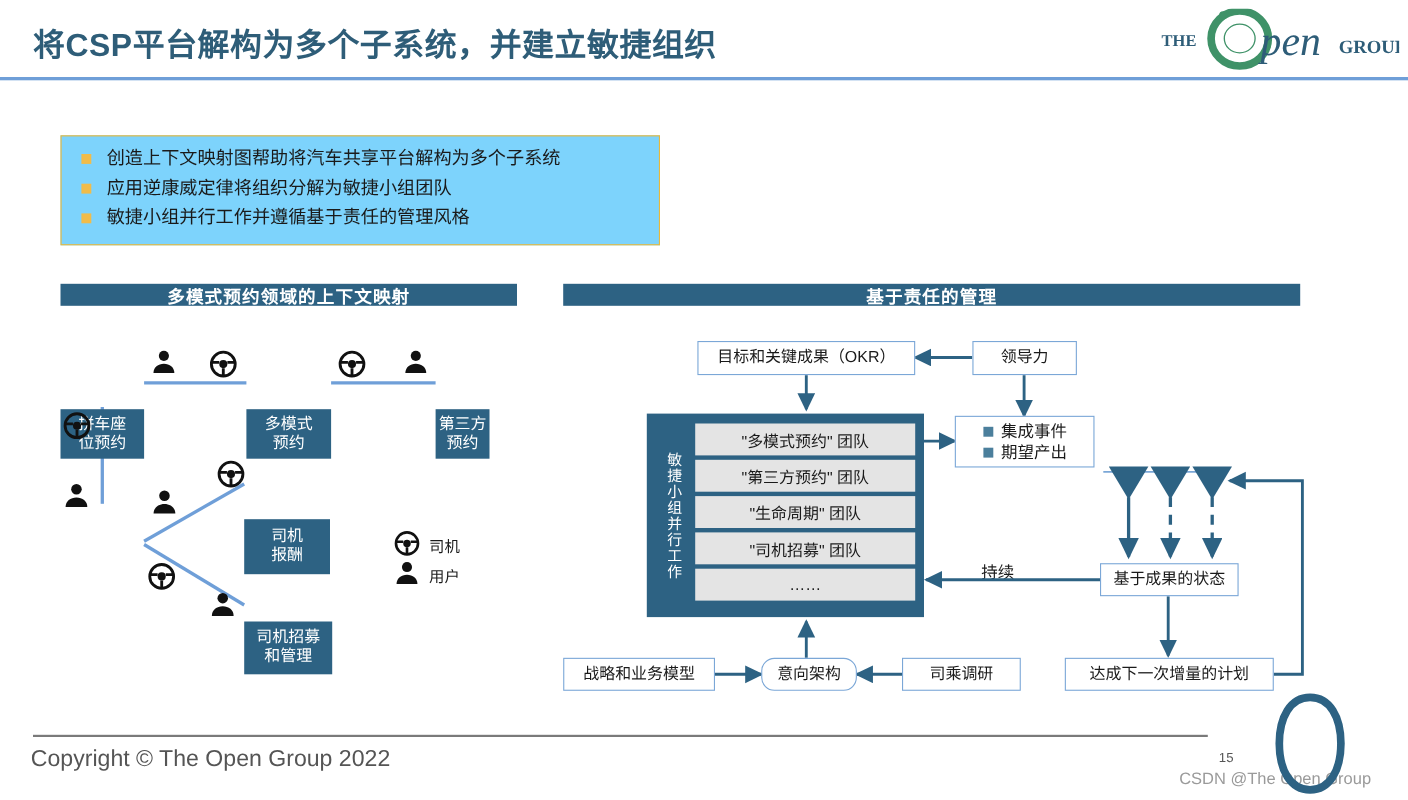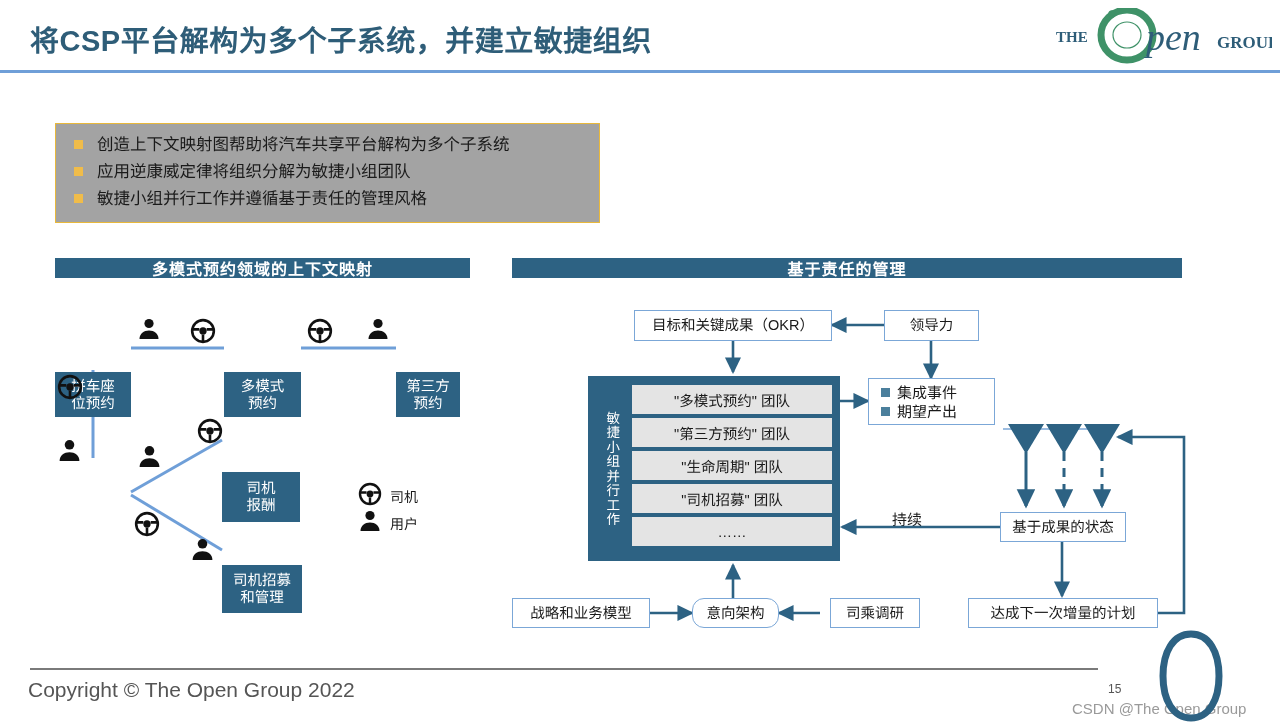--- a/index.html
+++ b/index.html
@@ -20,21 +20,21 @@
   }
   .hdr-rule{
     position:absolute;left:0;top:70px;width:1280px;height:3px;
     background:#6f9fd8;
   }
   .logo{position:absolute;right:8px;top:8px;width:218px;height:56px;}
 
   
   .callout{
     position:absolute;left:55px;top:123px;width:545px;height:100px;
-    border:1.5px solid #e8b83b;background:#a3a3a3;box-sizing:border-box;
+    border:1.5px solid #e8b83b;background:#7dd3fc;box-sizing:border-box;
   }
   .callout ul{list-style:none;margin:0;padding:10px 0 0 0;}
   .callout li{
     display:flex;align-items:flex-start;gap:14px;
     padding:0 0 0 18px;margin-bottom:7px;
     font-size:16.5px;color:#1a1a1a;line-height:20px;
   }
   .bsq{flex:0 0 auto;width:9px;height:9px;background:#f0bc4a;margin-top:6px;}
 
   
@@ -138,21 +138,21 @@
       <line x1="131" y1="348" x2="224" y2="348"></line>
       <line x1="301" y1="348" x2="396" y2="348"></line>
       <line x1="93" y1="370" x2="93" y2="458"></line>
       <line x1="131" y1="492" x2="222" y2="440"></line>
       <line x1="131" y1="495" x2="222" y2="550"></line>
     </g>
   </svg>
 
   <div class="dark-box" style="left:55px;top:325px;width:76px;height:45px;">拼车座<br>位预约</div>
   <div class="dark-box" style="left:224px;top:325px;width:77px;height:45px;">多模式<br>预约</div>
-  <div class="dark-box" style="left:396px;top:325px;width:64px;height:45px;">第三方<br>预约</div>
+  <div class="dark-box" style="left:396px;top:325px;width:49px;height:45px;">第三方<br>预约</div>
   <div class="dark-box" style="left:222px;top:425px;width:78px;height:50px;">司机<br>报酬</div>
   <div class="dark-box" style="left:222px;top:518px;width:80px;height:48px;">司机招募<br>和管理</div>
 
   <svg class="ico" style="left:137px;top:317px;" width="24" height="24" viewBox="0 0 24 24">
       <circle cx="12" cy="6.5" r="4.6" fill="#111"></circle>
       <path d="M2.5 22c0-5.2 4.3-8.4 9.5-8.4S21.5 16.8 21.5 22z" fill="#111"></path>
     </svg>
   <svg class="ico" style="left:190px;top:318px;" width="26" height="26" viewBox="0 0 24 24">
       <circle cx="12" cy="12" r="10" fill="none" stroke="#111" stroke-width="2.4"></circle>
       <circle cx="12" cy="12" r="3.4" fill="#111"></circle>
@@ -243,21 +243,21 @@
       <line x1="1064" y1="452" x2="1064" y2="506" stroke="#2d6283" stroke-width="3" stroke-dasharray="9 7" marker-end="url(#ar)"></line>
       <line x1="1102" y1="452" x2="1102" y2="506" stroke="#2d6283" stroke-width="3" stroke-dasharray="9 7" marker-end="url(#ar)"></line>
     </g>
 
     <path d="M1157,613 L1184,613 L1184,437 L1118,437" stroke="#2d6283" stroke-width="2.6" fill="none" marker-end="url(#ar)"></path>
   </svg>
 
   <div class="line-box" style="left:634px;top:310px;width:198px;height:31px;">目标和关键成果（OKR）</div>
   <div class="line-box" style="left:884px;top:310px;width:95px;height:31px;">领导力</div>
 
-  <div class="line-box" style="left:868px;top:378px;width:127px;height:47px;flex-direction:column;align-items:flex-start;padding-left:12px;gap:2px;justify-content:center;">
+  <div class="line-box" style="left:868px;top:378px;width:127px;height:47px;flex-direction:column;align-items:flex-start;padding-left:25px;gap:2px;justify-content:center;">
     <span class="bullet-line">
       <span class="bsq2"></span>
       <span>集成事件</span>
     </span>
     <span class="bullet-line">
       <span class="bsq2"></span>
       <span>期望产出</span>
     </span>
   </div>
 
@@ -268,21 +268,21 @@
   <div class="grey-row" style="left:632px;top:451px;width:200px;height:29px;">"生命周期" 团队</div>
   <div class="grey-row" style="left:632px;top:484px;width:200px;height:29px;">"司机招募" 团队</div>
   <div class="grey-row" style="left:632px;top:517px;width:200px;height:29px;">……</div>
 
   <div class="legend-txt" style="left:892px;top:508px;font-size:15px;">持续</div>
 
   <div class="line-box" style="left:1000px;top:512px;width:126px;height:30px;">基于成果的状态</div>
   <div class="line-box" style="left:968px;top:598px;width:190px;height:30px;">达成下一次增量的计划</div>
   <div class="line-box" style="left:512px;top:598px;width:138px;height:30px;">战略和业务模型</div>
   <div class="line-box" style="left:692px;top:598px;width:87px;height:30px;border-radius:12px;">意向架构</div>
-  <div class="line-box" style="left:820px;top:598px;width:90px;height:30px;margin-left:10px;">司乘调研</div>
+  <div class="line-box" style="left:820px;top:598px;width:108px;height:30px;">司乘调研</div>
 
   <div class="ftr-rule"></div>
   <div class="ftr-txt">Copyright © The Open Group 2022</div>
   <div class="pg-num">15</div>
   <div class="wm">CSDN @The Open Group</div>
   <svg class="o-mark" viewBox="0 0 72 92">
     <path d="M36 4 C54 4 64 22 64 46 C64 70 54 88 36 88 C18 88 8 70 8 46 C8 22 18 4 36 4 Z" fill="none" stroke="#2d6283" stroke-width="7"></path>
   </svg>
 
 </div>

